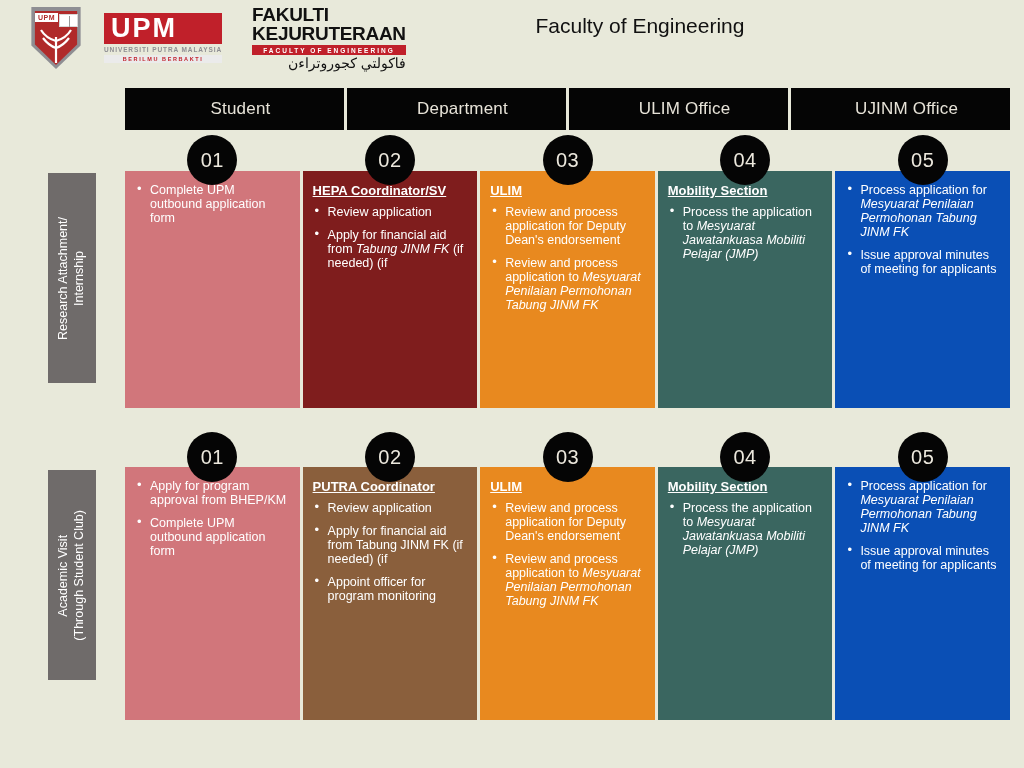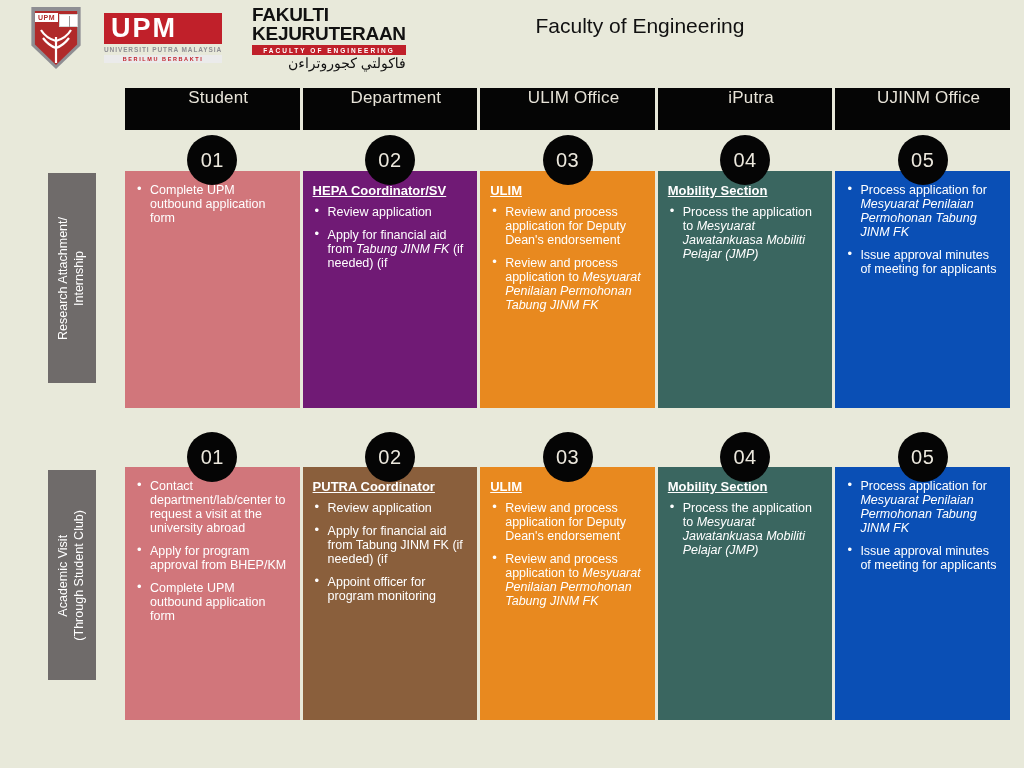--- a/index.html
+++ b/index.html
@@ -77,21 +77,21 @@
   .title-main {
     font-size: 30px; font-weight: bold; color: #0b0b0b; line-height: 1.1;
     letter-spacing: -0.2px; font-family: "Liberation Sans", sans-serif;
   }
   .title-sub { font-size: 21px; color: #111; margin-top: 2px; font-family: "Liberation Sans", sans-serif; }
 
   
   .colheads { position: absolute; left: 125px; top: 88px; width: 885px; height: 42px; display: flex; gap: 3px; }
   .colhead {
     flex: 1 1 0; background: #050505; color: #e7e3d8;
-    display: flex; justify-content: center;
+    display: flex; align-items: center; justify-content: center;
     font-size: 17px; letter-spacing: .2px; font-family: "Liberation Sans", sans-serif; padding-left: 12px;
   }
 
   
   .rowlabel {
     position: absolute; background: #6f6b6a; color: #ffffff;
     display: flex; align-items: center; justify-content: center;
     text-align: center; font-size: 12.5px; line-height: 1.25;
   }
   .rowlabel span { writing-mode: vertical-rl; transform: rotate(180deg); white-space: pre-line; }
@@ -169,39 +169,36 @@
       <div class="colhead">
         <span>Student</span>
       </div>
       <div class="colhead">
         <span>Department</span>
       </div>
       <div class="colhead">
         <span>ULIM Office</span>
       </div>
       <div class="colhead">
-        <span>iPutra</span>
-      </div>
-      <div class="colhead">
         <span>UJINM Office</span>
       </div>
     </div>
 
   <div>
       <div class="rowlabel" style="left: 48px; top: 173px; width: 48px; height: 210px; background: rgb(111, 107, 106);">
         <span>Research Attachment/
 Internship</span>
       </div>
       <div class="cardrow" style="top: 171px; height: 237px;">
         <div class="card" style="background: rgb(209, 118, 123);">
           <ul>
             <li><span>Complete UPM outbound application form</span></li>
           </ul>
         </div>
-        <div class="card" style="background: #701a75;">
+        <div class="card" style="background: #7f1d1d;">
           <div class="card-head">HEPA Coordinator/SV</div>
           <ul>
             <li><span>Review application</span></li>
             <li><span>Apply for financial aid from </span><i>Tabung JINM FK</i><span> (if needed) (if</span></li>
           </ul>
         </div>
         <div class="card" style="background: rgb(232, 137, 31);">
           <div class="card-head">ULIM</div>
           <ul>
             <li><span>Review and process application for Deputy Dean's endorsement</span></li>
@@ -221,21 +218,20 @@
           </ul>
         </div>
       </div>
       <div class="rowlabel" style="left: 48px; top: 470px; width: 48px; height: 210px; background: rgb(111, 107, 106);">
         <span>Academic Visit
 (Through Student Club)</span>
       </div>
       <div class="cardrow" style="top: 467px; height: 253px;">
         <div class="card" style="background: rgb(209, 118, 123);">
           <ul>
-            <li><span>Contact department/lab/center to request a visit at the university abroad</span></li>
             <li><span>Apply for program approval from BHEP/KM</span></li>
             <li><span>Complete UPM outbound application form</span></li>
           </ul>
         </div>
         <div class="card" style="background: rgb(138, 95, 60);">
           <div class="card-head">PUTRA Coordinator </div>
           <ul>
             <li><span>Review application</span></li>
             <li><span>Apply for financial aid from Tabung JINM FK (if needed) (if</span></li>
             <li><span>Appoint officer for program monitoring</span></li>

